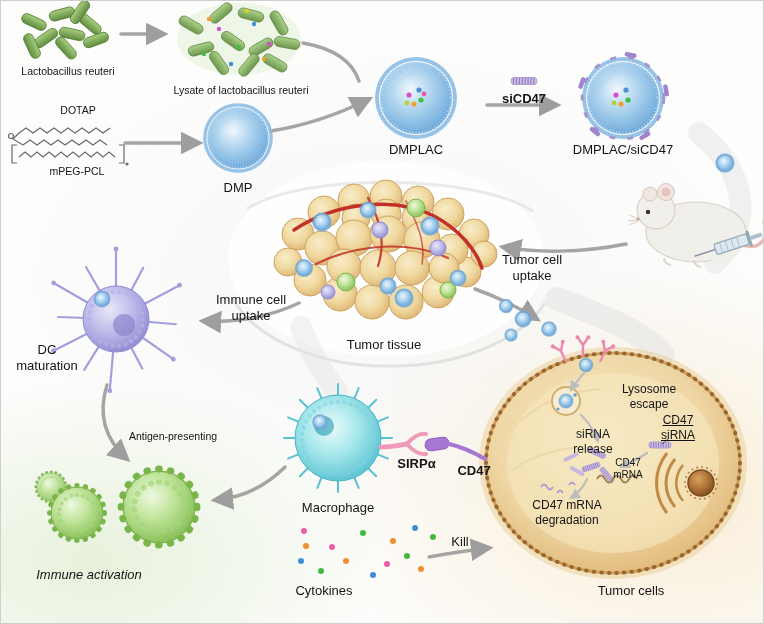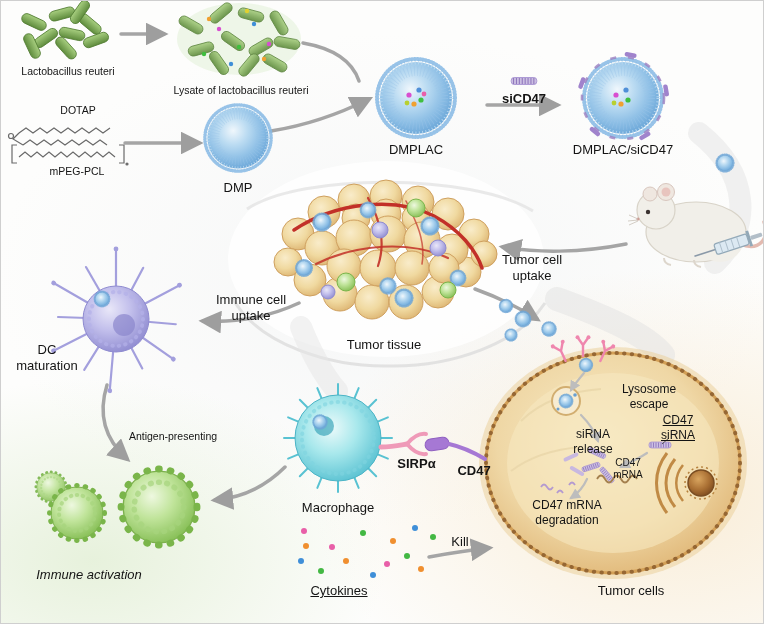--- a/index.html
+++ b/index.html
@@ -500,21 +500,21 @@
 <div class="lbl" style="left:323px;top:336px;width:120px;">Tumor tissue</div>
 <div class="lbl" style="left:487px;top:251px;width:88px;">Tumor cell uptake</div>
 <div class="lbl" style="left:203px;top:291px;width:94px;">Immune cell uptake</div>
 
 <div class="lbl" style="left:10px;top:341px;width:72px;">DC maturation</div>
 <div class="lbl s105" style="left:120px;top:429px;width:104px;">Antigen-presenting</div>
 <div class="lbl" style="left:33px;top:566px;width:110px;font-style:italic;">Immune activation</div>
 <div class="lbl" style="left:285px;top:499px;width:104px;">Macrophage</div>
 <div class="lbl b" style="left:388px;top:455px;width:55px;">SIRPα</div>
 <div class="lbl b" style="left:450px;top:414px;width:46px;margin-top:48px;">CD47</div>
-<div class="lbl" style="left:291px;top:582px;width:94px;text-decoration:underline;">Cytokines</div>
+<div class="lbl" style="left:276px;top:582px;width:94px;">Cytokines</div>
 <div class="lbl" style="left:438px;top:533px;width:42px;">Kill</div>
 
 <div class="lbl s10" style="left:607px;top:381px;width:82px;">Lysosome escape</div>
 <div class="lbl s10" style="left:561px;top:426px;width:62px;">siRNA release</div>
 <div class="lbl s10" style="left:648px;top:412px;width:58px;text-decoration:underline;">CD47 siRNA</div>
 <div class="lbl s85" style="left:604px;top:456px;width:46px;">CD47 mRNA</div>
 <div class="lbl s10" style="left:518px;top:497px;width:96px;">CD47 mRNA degradation</div>
 <div class="lbl" style="left:578px;top:582px;width:104px;">Tumor cells</div>
 
 </div>

